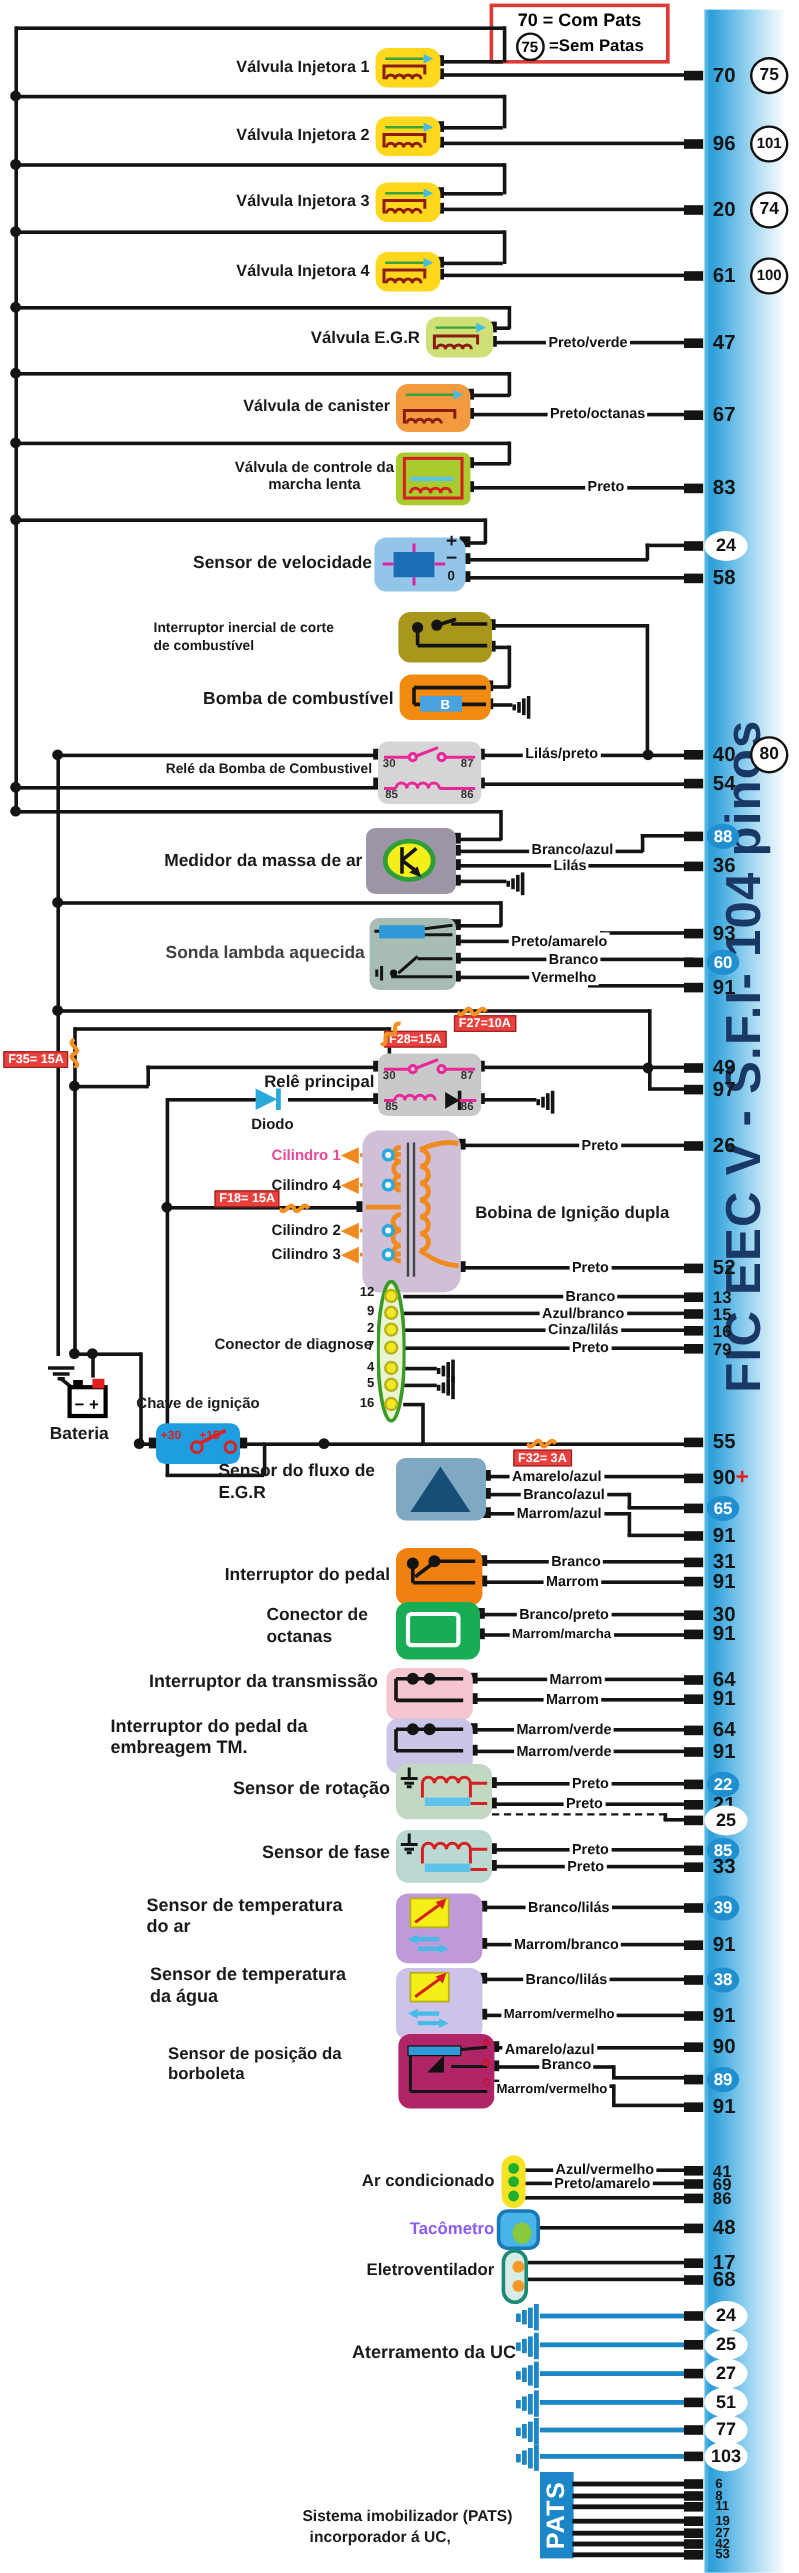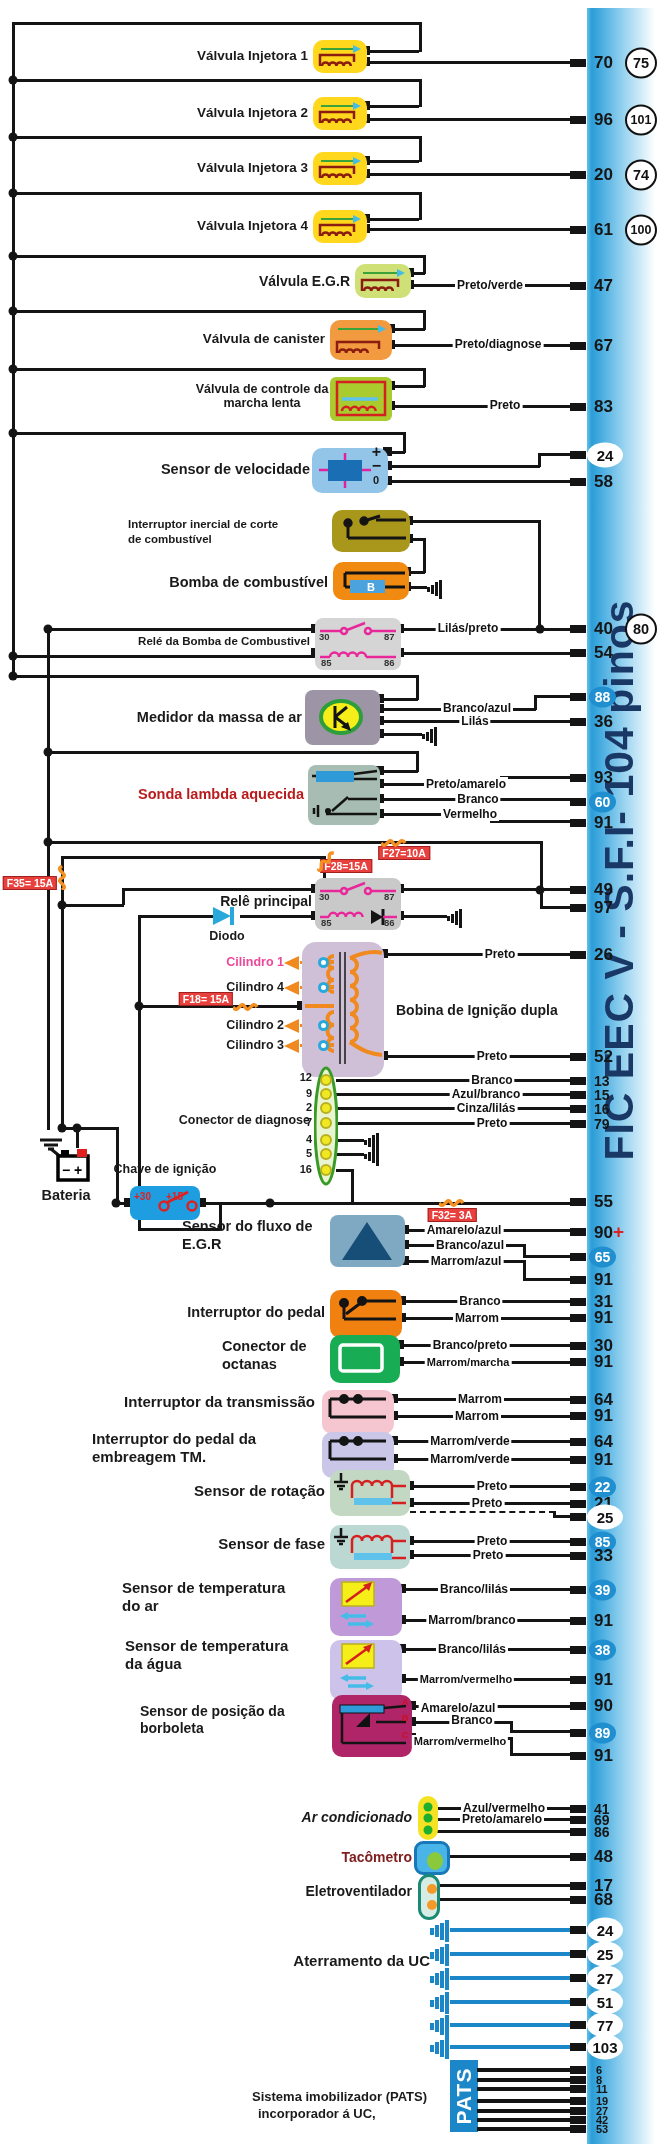--- a/index.html
+++ b/index.html
@@ -30,20 +30,24 @@
   .gsym{position:absolute;}
   .gsym i{position:absolute;display:block;}
   .sq{position:absolute;}
 </style>
 </head>
 <body>
 
 <div id="cv">
   <div id="bar"></div>
   <div id="bar-title">FIC EEC V - S.F.I- 104 pinos</div>
+  <div id="legend">
+    <div class="l1">70 = Com Pats</div>
+    <div class="l2"><span class="circ75">75</span> <span>=Sem Patas</span></div>
+  </div>
   <div id="pats-box">
       <span>PATS</span>
     </div>
 <div class="wire" style="left: 12px; top: 22px; width: 2.5px; height: 658px; background: rgb(20, 20, 20);"></div>
     <div class="wire" style="left: 13px; top: 22px; width: 408px; height: 2.5px; background: rgb(20, 20, 20);"></div>
     <div class="wire" style="left: 419px; top: 22px; width: 2.5px; height: 30px; background: rgb(20, 20, 20);"></div>
     <div class="wire" style="left: 367px; top: 50px; width: 52px; height: 2.5px; background: rgb(20, 20, 20);"></div>
     <div class="wire" style="left: 367px; top: 61px; width: 212px; height: 2.5px; background: rgb(20, 20, 20);"></div>
     <div class="wire" style="left: 13px; top: 79px; width: 408px; height: 2.5px; background: rgb(20, 20, 20);"></div>
     <div class="wire" style="left: 419px; top: 79px; width: 2.5px; height: 28px; background: rgb(20, 20, 20);"></div>
@@ -618,21 +622,21 @@
     <div class="lab" style="left: 350px; top: 281px; font-size: 14px; color: rgb(26, 26, 26); transform: translate(-100%, -50%);">Válvula E.G.R</div>
     <div class="lab" style="left: 325px; top: 339px; font-size: 13.5px; color: rgb(26, 26, 26); transform: translate(-100%, -50%);">Válvula de canister</div>
     <div class="lab" style="left: 262px; top: 390px; font-size: 12.5px; color: rgb(26, 26, 26); transform: translate(-50%, -50%);">Válvula de controle da</div>
     <div class="lab" style="left: 262px; top: 404px; font-size: 12.5px; color: rgb(26, 26, 26); transform: translate(-50%, -50%);">marcha lenta</div>
     <div class="lab" style="left: 310px; top: 470px; font-size: 14.5px; color: rgb(26, 26, 26); transform: translate(-100%, -50%);">Sensor de velocidade</div>
     <div class="lab" style="left: 128px; top: 524px; font-size: 11.5px; color: rgb(26, 26, 26); transform: translate(0px, -50%);">Interruptor inercial de corte</div>
     <div class="lab" style="left: 128px; top: 539px; font-size: 11.5px; color: rgb(26, 26, 26); transform: translate(0px, -50%);">de combustível</div>
     <div class="lab" style="left: 328px; top: 583px; font-size: 14.5px; color: rgb(26, 26, 26); transform: translate(-100%, -50%);">Bomba de combustível</div>
     <div class="lab" style="left: 310px; top: 641px; font-size: 11.5px; color: rgb(26, 26, 26); transform: translate(-100%, -50%);">Relé da Bomba de Combustivel</div>
     <div class="lab" style="left: 302px; top: 718px; font-size: 14.5px; color: rgb(26, 26, 26); transform: translate(-100%, -50%);">Medidor da massa de ar</div>
-    <div class="lab" style="left: 304px; top: 795px; font-size: 14.5px; color: #b91c1c; transform: translate(-100%, -50%);">Sonda lambda aquecida</div>
+    <div class="lab" style="left: 304px; top: 795px; font-size: 14.5px; color: #404040; transform: translate(-100%, -50%);">Sonda lambda aquecida</div>
     <div class="lab" style="left: 312px; top: 901px; font-size: 14px; color: rgb(26, 26, 26); transform: translate(-100%, -50%);">Relê principal</div>
     <div class="lab" style="left: 227px; top: 937px; font-size: 12.5px; color: rgb(26, 26, 26); transform: translate(-50%, -50%);">Diodo</div>
     <div class="lab" style="left: 284px; top: 963px; font-size: 12.5px; color: #ec4899; transform: translate(-100%, -50%);">Cilindro 1</div>
     <div class="lab" style="left: 284px; top: 988px; font-size: 12.5px; color: rgb(26, 26, 26); transform: translate(-100%, -50%);">Cilindro 4</div>
     <div class="lab" style="left: 284px; top: 1026px; font-size: 12.5px; color: rgb(26, 26, 26); transform: translate(-100%, -50%);">Cilindro 2</div>
     <div class="lab" style="left: 284px; top: 1046px; font-size: 12.5px; color: rgb(26, 26, 26); transform: translate(-100%, -50%);">Cilindro 3</div>
     <div class="lab" style="left: 396px; top: 1010px; font-size: 14px; color: rgb(26, 26, 26); transform: translate(0px, -50%);">Bobina de Ignição dupla</div>
     <div class="lab" style="left: 310px; top: 1121px; font-size: 12.5px; color: rgb(26, 26, 26); transform: translate(-100%, -50%);">Conector de diagnose</div>
     <div class="lab" style="left: 165px; top: 1170px; font-size: 12.5px; color: rgb(26, 26, 26); transform: translate(-50%, -50%);">Chave de ignição</div>
     <div class="lab" style="left: 66px; top: 1196px; font-size: 14.5px; color: rgb(26, 26, 26); transform: translate(-50%, -50%);">Bateria</div>
@@ -645,22 +649,22 @@
     <div class="lab" style="left: 92px; top: 1439px; font-size: 15px; color: rgb(26, 26, 26); transform: translate(0px, -50%);">Interruptor do pedal da</div>
     <div class="lab" style="left: 92px; top: 1457px; font-size: 15px; color: rgb(26, 26, 26); transform: translate(0px, -50%);">embreagem TM.</div>
     <div class="lab" style="left: 325px; top: 1491px; font-size: 15px; color: rgb(26, 26, 26); transform: translate(-100%, -50%);">Sensor de rotação</div>
     <div class="lab" style="left: 325px; top: 1544px; font-size: 15px; color: rgb(26, 26, 26); transform: translate(-100%, -50%);">Sensor de fase</div>
     <div class="lab" style="left: 122px; top: 1588px; font-size: 15px; color: rgb(26, 26, 26); transform: translate(0px, -50%);">Sensor de temperatura</div>
     <div class="lab" style="left: 122px; top: 1606px; font-size: 15px; color: rgb(26, 26, 26); transform: translate(0px, -50%);">do ar</div>
     <div class="lab" style="left: 125px; top: 1646px; font-size: 15px; color: rgb(26, 26, 26); transform: translate(0px, -50%);">Sensor de temperatura</div>
     <div class="lab" style="left: 125px; top: 1664px; font-size: 15px; color: rgb(26, 26, 26); transform: translate(0px, -50%);">da água</div>
     <div class="lab" style="left: 140px; top: 1711px; font-size: 14px; color: rgb(26, 26, 26); transform: translate(0px, -50%);">Sensor de posição da</div>
     <div class="lab" style="left: 140px; top: 1728px; font-size: 14px; color: rgb(26, 26, 26); transform: translate(0px, -50%);">borboleta</div>
-    <div class="lab" style="left: 412px; top: 1817px; font-size: 14px; color: rgb(26, 26, 26); transform: translate(-100%, -50%); font-style: italic;">Ar condicionado</div>
-    <div class="lab" style="left: 412px; top: 1857px; font-size: 14px; color: #7f1d1d; transform: translate(-100%, -50%);">Tacômetro</div>
+    <div class="lab" style="left: 412px; top: 1817px; font-size: 14px; color: rgb(26, 26, 26); transform: translate(-100%, -50%);">Ar condicionado</div>
+    <div class="lab" style="left: 412px; top: 1857px; font-size: 14px; color: #8b5cf6; transform: translate(-100%, -50%);">Tacômetro</div>
     <div class="lab" style="left: 412px; top: 1891px; font-size: 14px; color: rgb(26, 26, 26); transform: translate(-100%, -50%);">Eletroventilador</div>
     <div class="lab" style="left: 430px; top: 1961px; font-size: 15px; color: rgb(26, 26, 26); transform: translate(-100%, -50%);">Aterramento da UC</div>
     <div class="lab" style="left: 252px; top: 2097px; font-size: 13px; color: rgb(26, 26, 26); transform: translate(0px, -50%);">Sistema imobilizador (PATS)</div>
     <div class="lab" style="left: 258px; top: 2114px; font-size: 13px; color: rgb(26, 26, 26); transform: translate(0px, -50%);">incorporador á UC,</div>
     <div class="lab" style="left: 319px; top: 637px; font-size: 9.5px; color: rgb(51, 51, 51); transform: translate(0px, -50%);">30</div>
     <div class="lab" style="left: 384px; top: 637px; font-size: 9.5px; color: rgb(51, 51, 51); transform: translate(0px, -50%);">87</div>
     <div class="lab" style="left: 321px; top: 663px; font-size: 9.5px; color: rgb(51, 51, 51); transform: translate(0px, -50%);">85</div>
     <div class="lab" style="left: 384px; top: 663px; font-size: 9.5px; color: rgb(51, 51, 51); transform: translate(0px, -50%);">86</div>
     <div class="lab" style="left: 319px; top: 897px; font-size: 9.5px; color: rgb(51, 51, 51); transform: translate(0px, -50%);">30</div>
     <div class="lab" style="left: 384px; top: 897px; font-size: 9.5px; color: rgb(51, 51, 51); transform: translate(0px, -50%);">87</div>
@@ -675,21 +679,21 @@
     <div class="lab" style="left: 312px; top: 1094px; font-size: 11px; color: rgb(26, 26, 26); transform: translate(-100%, -50%);">9</div>
     <div class="lab" style="left: 312px; top: 1108px; font-size: 11px; color: rgb(26, 26, 26); transform: translate(-100%, -50%);">2</div>
     <div class="lab" style="left: 312px; top: 1123px; font-size: 11px; color: rgb(26, 26, 26); transform: translate(-100%, -50%);">7</div>
     <div class="lab" style="left: 312px; top: 1140px; font-size: 11px; color: rgb(26, 26, 26); transform: translate(-100%, -50%);">4</div>
     <div class="lab" style="left: 312px; top: 1154px; font-size: 11px; color: rgb(26, 26, 26); transform: translate(-100%, -50%);">5</div>
     <div class="lab" style="left: 312px; top: 1170px; font-size: 11px; color: rgb(26, 26, 26); transform: translate(-100%, -50%);">16</div>
     <div class="lab" style="left: 402px; top: 1703px; font-size: 9px; color: rgb(204, 16, 32); transform: translate(0px, -50%);">A</div>
     <div class="lab" style="left: 402px; top: 1719px; font-size: 9px; color: rgb(204, 16, 32); transform: translate(0px, -50%);">B</div>
     <div class="lab" style="left: 402px; top: 1736px; font-size: 9px; color: rgb(204, 16, 32); transform: translate(0px, -50%);">C</div>
     <div class="wlab" style="left: 490px; top: 285px; font-size: 12px;">Preto/verde</div>
-    <div class="wlab" style="left: 498px; top: 344px; font-size: 12px;">Preto/diagnose</div>
+    <div class="wlab" style="left: 498px; top: 344px; font-size: 12px;">Preto/octanas</div>
     <div class="wlab" style="left: 505px; top: 405px; font-size: 12px;">Preto</div>
     <div class="wlab" style="left: 468px; top: 628px; font-size: 12px;">Lilás/preto</div>
     <div class="wlab" style="left: 477px; top: 708px; font-size: 12px;">Branco/azul</div>
     <div class="wlab" style="left: 475px; top: 721px; font-size: 12px;">Lilás</div>
     <div class="wlab" style="left: 466px; top: 784px; font-size: 12px;">Preto/amarelo</div>
     <div class="wlab" style="left: 478px; top: 799px; font-size: 12px;">Branco</div>
     <div class="wlab" style="left: 470px; top: 814px; font-size: 12px;">Vermelho</div>
     <div class="wlab" style="left: 500px; top: 954px; font-size: 12px;">Preto</div>
     <div class="wlab" style="left: 492px; top: 1056px; font-size: 12px;">Preto</div>
     <div class="wlab" style="left: 492px; top: 1080px; font-size: 12px;">Branco</div>

